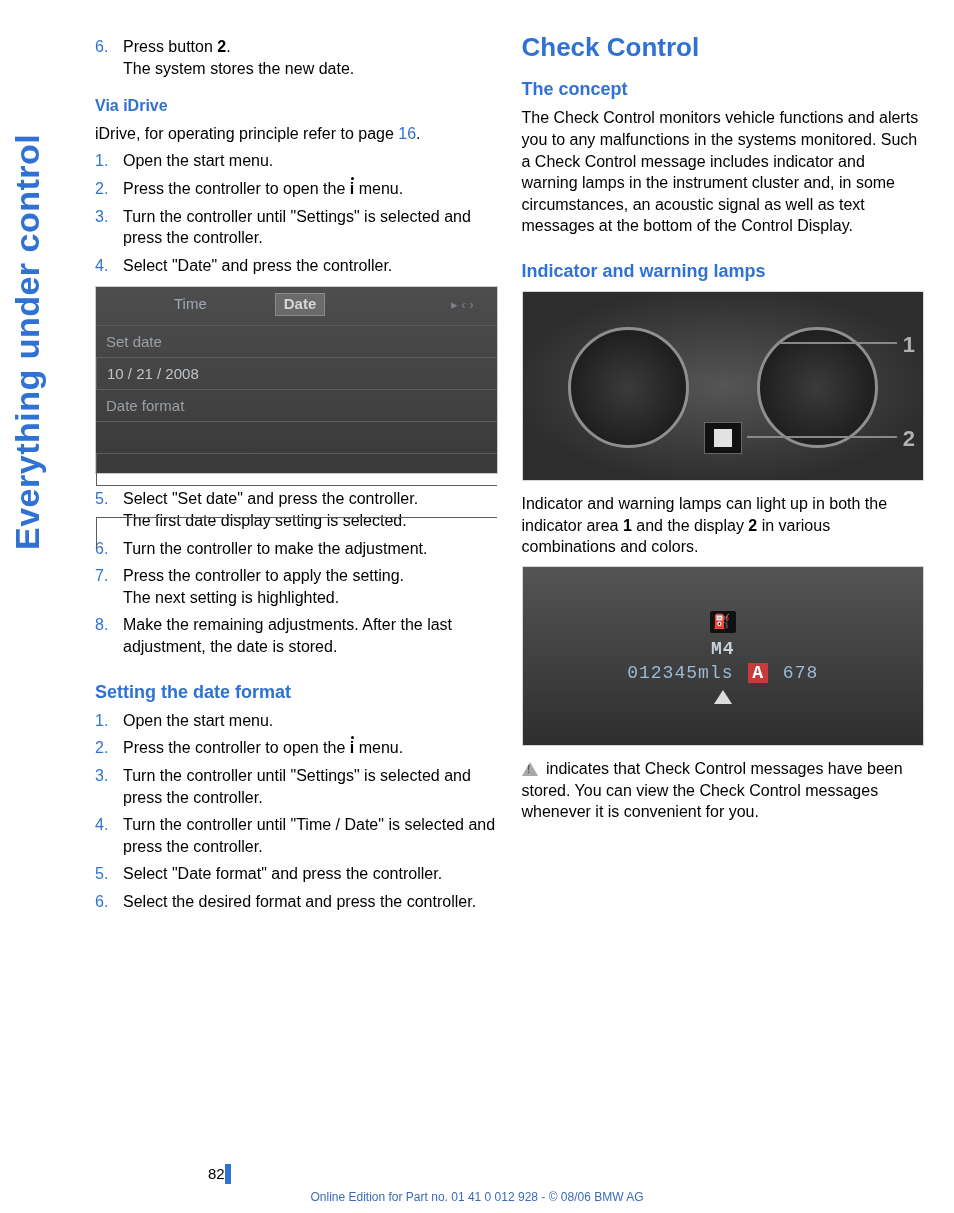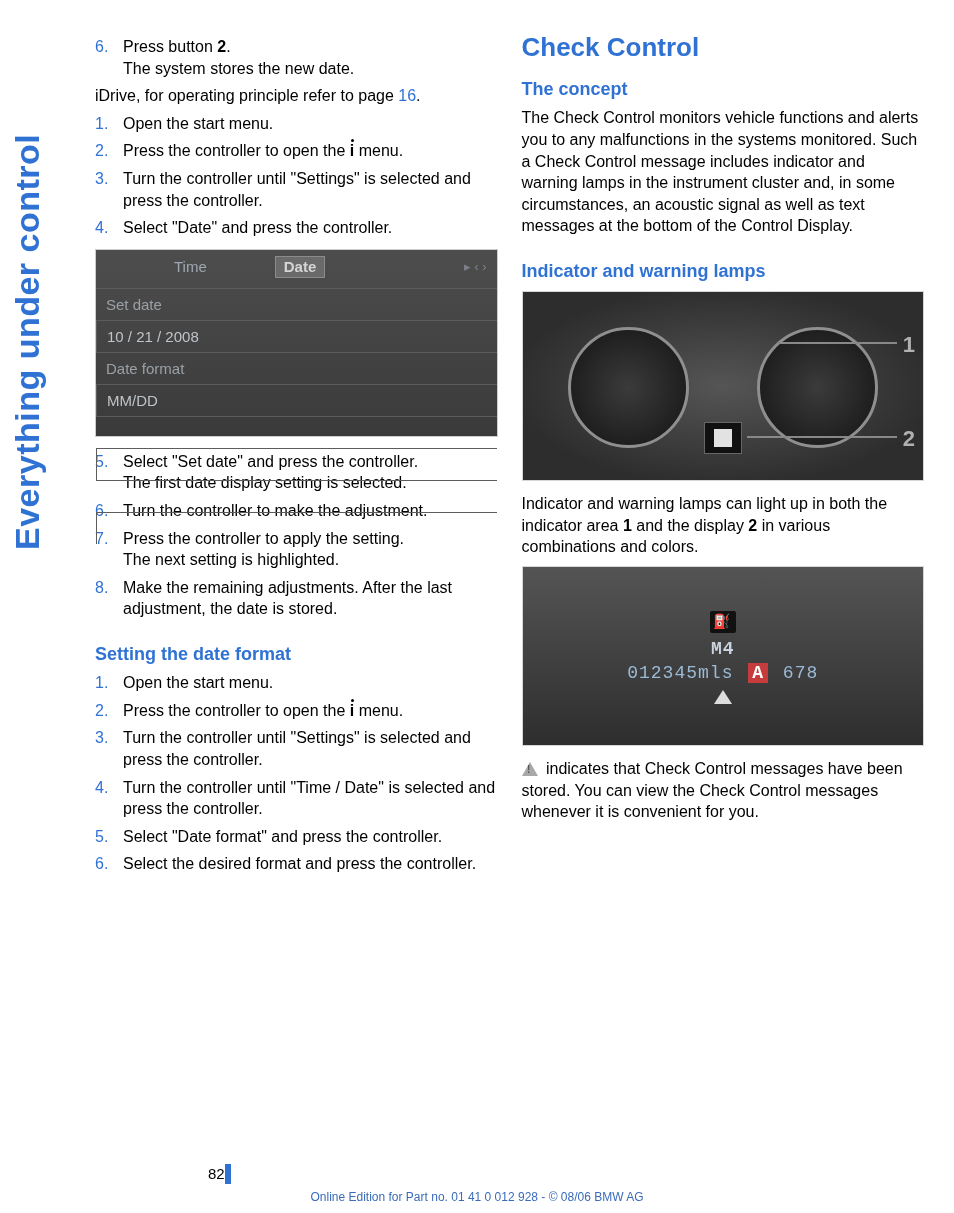--- a/index.html
+++ b/index.html
@@ -82,21 +82,21 @@
     width:100%;
     height:188px;
     margin:10px 0 14px 0;
     background:linear-gradient(#4d4d4d,#3a3a3a);
     border:1px solid #ccc;
     box-sizing:border-box;
     position:relative;
     color:#c7c7c7;
   }
   .tab-row{
-    position:absolute;top:6px;left:0;right:0;
+    position:absolute;top:6px;left:0;right:13px;
     display:flex;align-items:center;
     padding:0 10px;
   }
   .tab{font-size:15px;color:#9fa7b0;margin-left:68px;}
   .tab.sel{
     background:#6a6a6a;color:#d6d6d6;
     border:1px solid #8b8b8b;
     padding:0 8px;
     font-weight:700;
   }
@@ -204,20 +204,21 @@
 
     <ol class="num" style="--start:5">
       <li>
           <div>
         <span>Press button </span><b>2</b><span>.</span><br>
         <span>The system stores the new date.</span>
       </div>
         </li>
     </ol>
 
+    <div class="h3">Via iDrive</div>
     <div>
       <span>iDrive, for operating principle refer to page </span><span class="link">16</span><span>.</span>
     </div>
     <ol class="num">
       <li>
           <div>Open the start menu.</div>
         </li>
       <li>
           <div>
         <span>Press the controller to open the </span><span class="i-icon"></span><span> menu.</span>
@@ -234,21 +235,20 @@
     <div class="idrive-shot">
       <div class="tab-row">
         <div class="tab">Time</div>
         <div class="tab sel">Date</div>
         <div class="tab-icons">▸ ‹ ›</div>
       </div>
       <div class="grid2">
         <div class="cell">Set date</div>
         <div class="cell r">10 / 21 / 2008</div>
         <div class="cell">Date format</div>
-        <div class="cell r">MM/DD</div>
         <div class="cell"></div>
         <div class="cell r"></div>
         <div class="cell"></div>
         <div class="cell r"></div>
       </div>
     </div>
 
     <ol class="num" style="--start:4">
       <li>
           <div>

